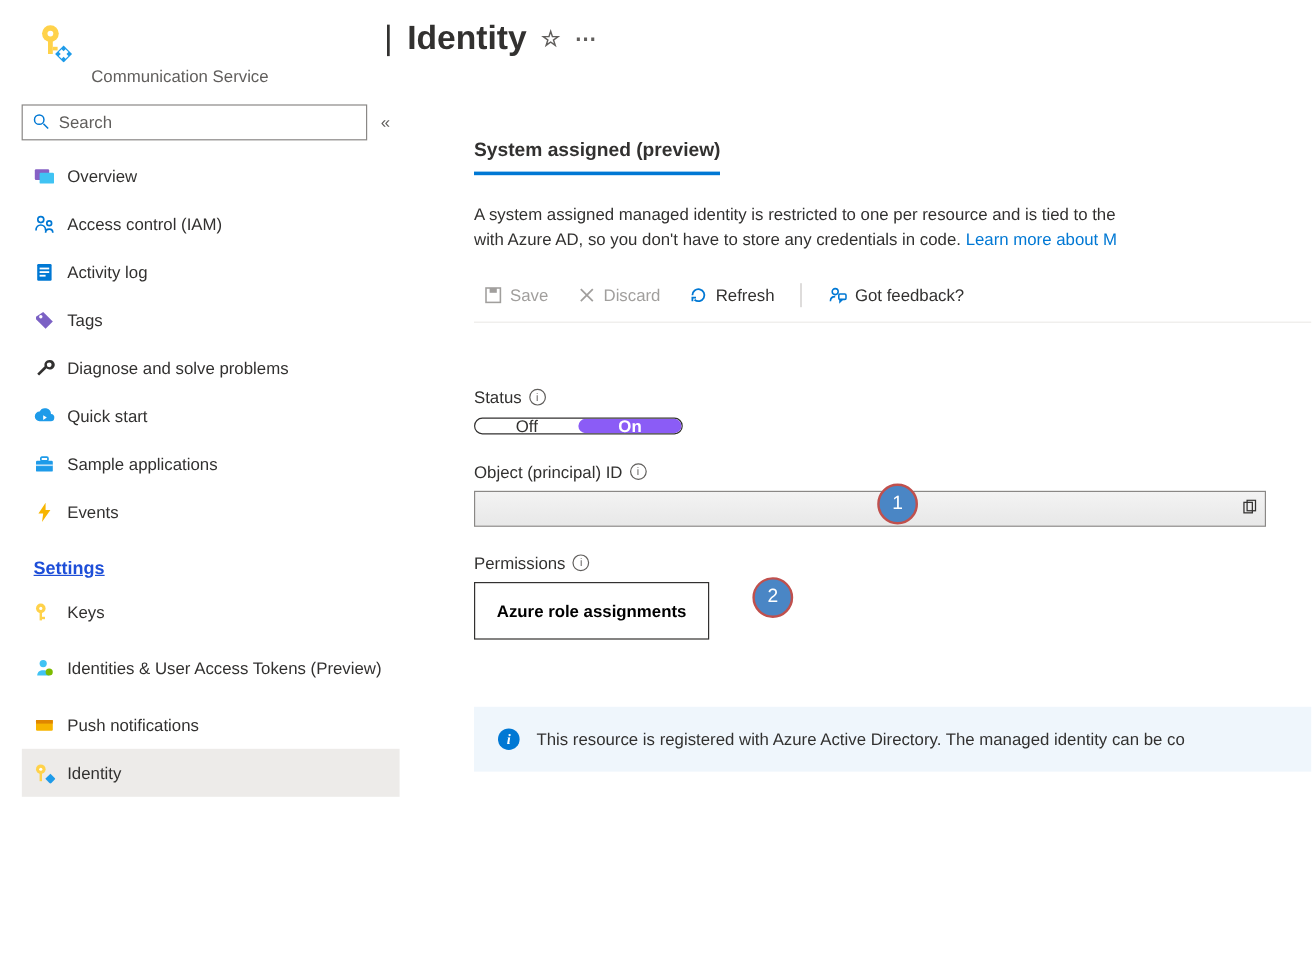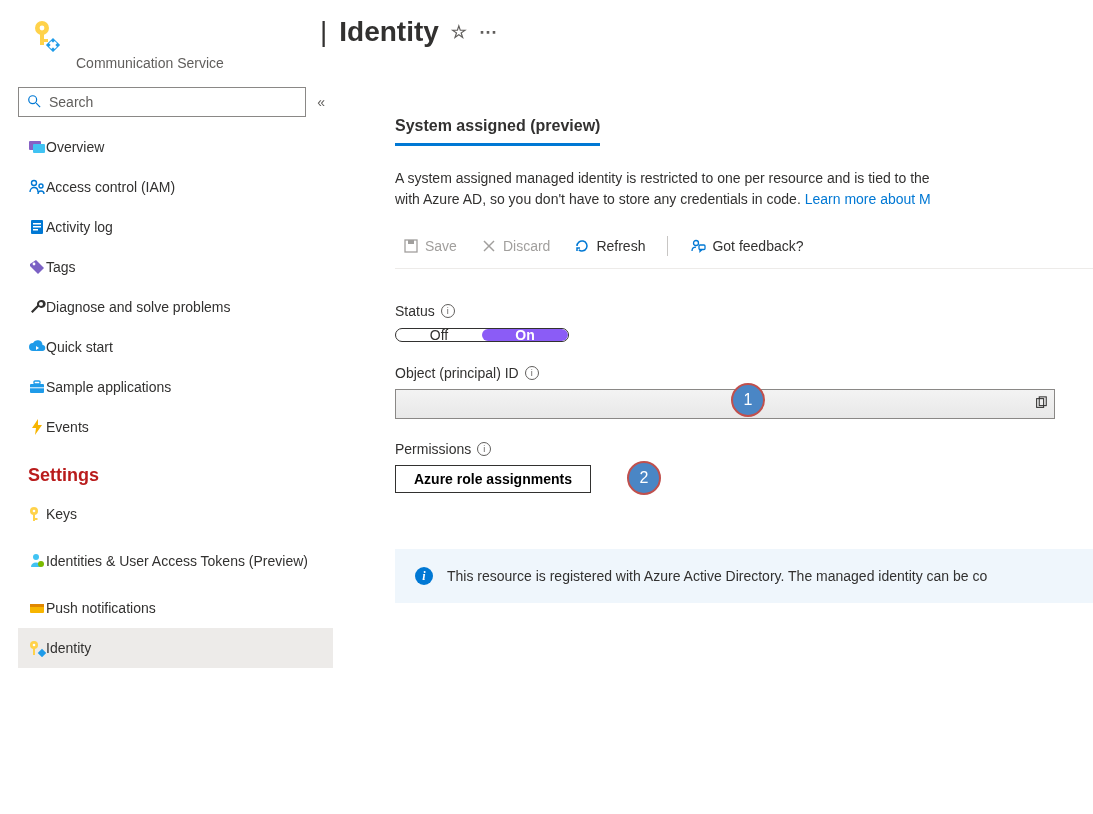--- a/index.html
+++ b/index.html
@@ -76,35 +76,36 @@
     height: 100%;
     padding-right: 2px;
   }
   .nav-scroll::-webkit-scrollbar { width: 14px; }
   .nav-scroll::-webkit-scrollbar-track { background: #f3f2f1; }
   .nav-scroll::-webkit-scrollbar-thumb { background: #c8c6c4; }
   .nav-scroll::-webkit-scrollbar-button { background:#f3f2f1; height:14px;}
   .nav-item {
     display: flex;
     align-items: center;
-    gap: 0;
+    gap: 10px;
     height: 40px;
     padding: 0 10px;
     cursor: pointer;
     color: #323130;
   }
   .nav-item.active { background: #edebe9; }
   .nav-item .icon { width: 18px; height:18px; display:flex;align-items:center;justify-content:center; flex:0 0 18px;}
   .nav-item .label { font-size: 14px; line-height:1.3;}
   .nav-item.multiline { height: 54px; }
   .section-title {
-    font-size: 18px;
+    font-size: 15px;
     font-weight: 600;
     padding: 18px 10px 8px 10px;
-    color: #b91c1c;
+    color: #1d4ed8;
+    text-decoration: underline;
   }
   
   .main {
     flex: 1;
     padding: 38px 0 16px 60px;
     overflow: hidden;
   }
   .tab {
     display: inline-block;
     font-size: 16px;
@@ -119,21 +120,21 @@
     line-height: 1.5;
     margin-bottom: 20px;
   }
   .desc a { color: #0078d4; text-decoration: none; }
   .toolbar {
     display: flex;
     align-items: flex-end;
     gap: 8px;
     padding: 6px 0 12px 0;
     border-bottom: 1px solid #edebe9;
-    margin-bottom: 34px;
+    margin-bottom: 54px;
   }
   .tool-btn {
     display: flex; align-items: center; gap: 6px;
     padding: 2px 8px; cursor: pointer;
     color: #323130; font-size: 14px;
     background:none; border:none;
   }
   .tool-btn.disabled { color: #a19f9d; cursor: default; }
   .tool-sep { width:1px; height:20px; background:#c8c6c4; margin:0 6px;}
   .tool-btn svg { width:16px;height:16px; }
@@ -154,21 +155,21 @@
   .toggle .opt.on { background:#8b5cf6; color:#fff; border-radius:16px; font-weight:600;}
   .objid-box {
     width: 660px; height: 30px;
     border:1px solid #8a8886;
     background: linear-gradient(#f3f3f3,#e8e8e8);
     display:flex; align-items:center; padding:0 6px;
   }
   .copy-btn { margin-left:auto; cursor:pointer; color:#323130; }
   .role-btn {
     display:inline-flex; align-items:center;
-    height:28px; padding:0 18px;
+    height:48px; padding:0 18px;
     border:1px solid #323130; background:#fff;
     font-size:14px; font-weight:600; cursor:pointer;
   }
   .info-banner {
     margin-top: 56px;
     background:#eff6fc;
     padding: 18px 20px;
     display:flex; align-items:center; gap:14px;
     font-size:14px; color:#323130;
   }

